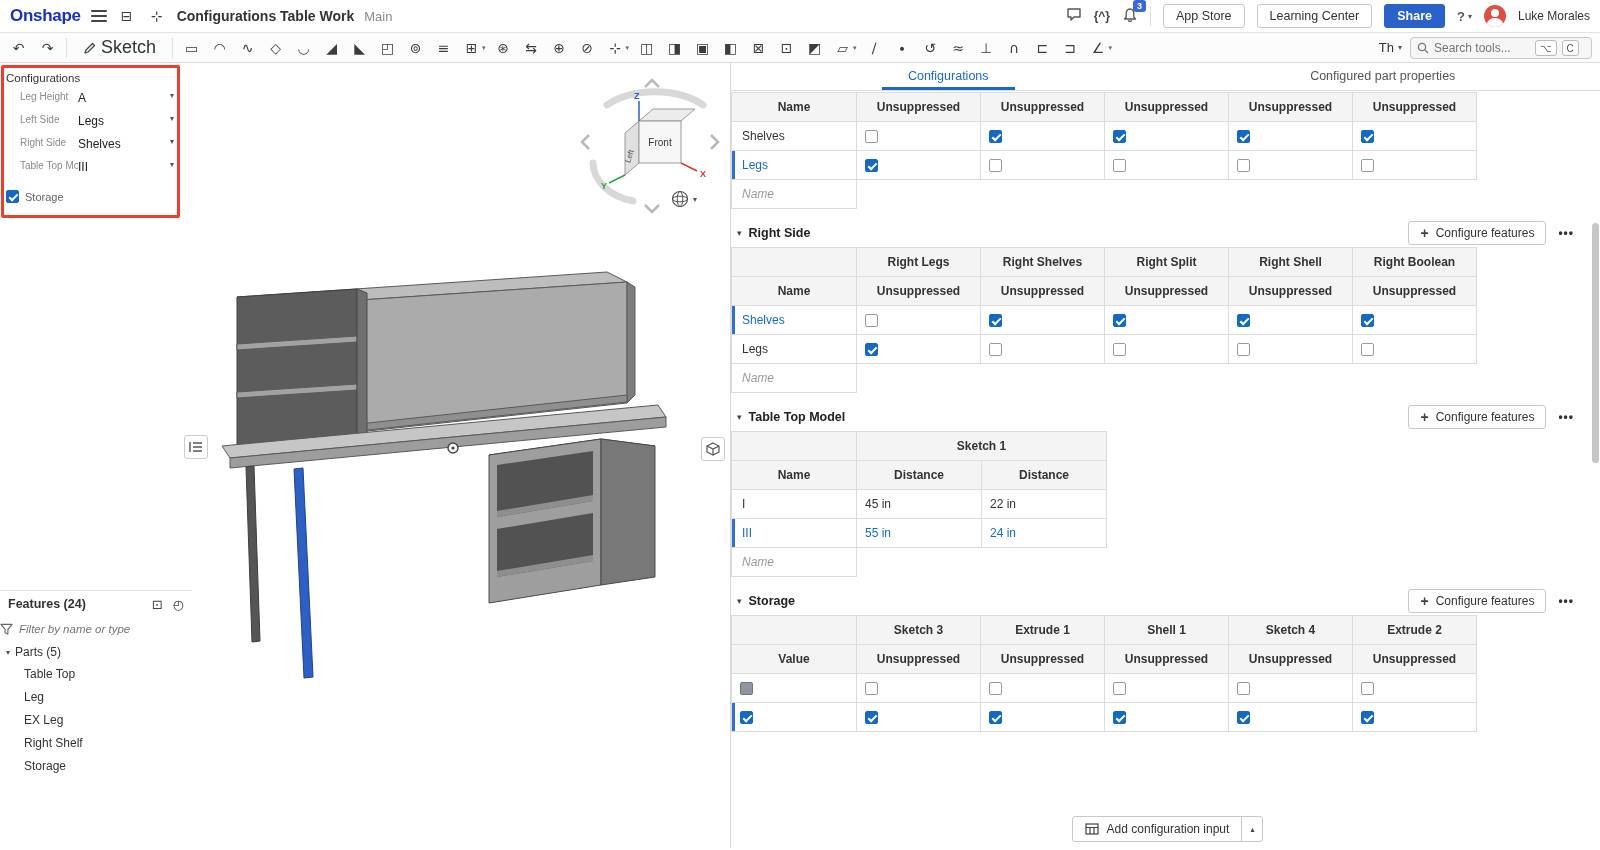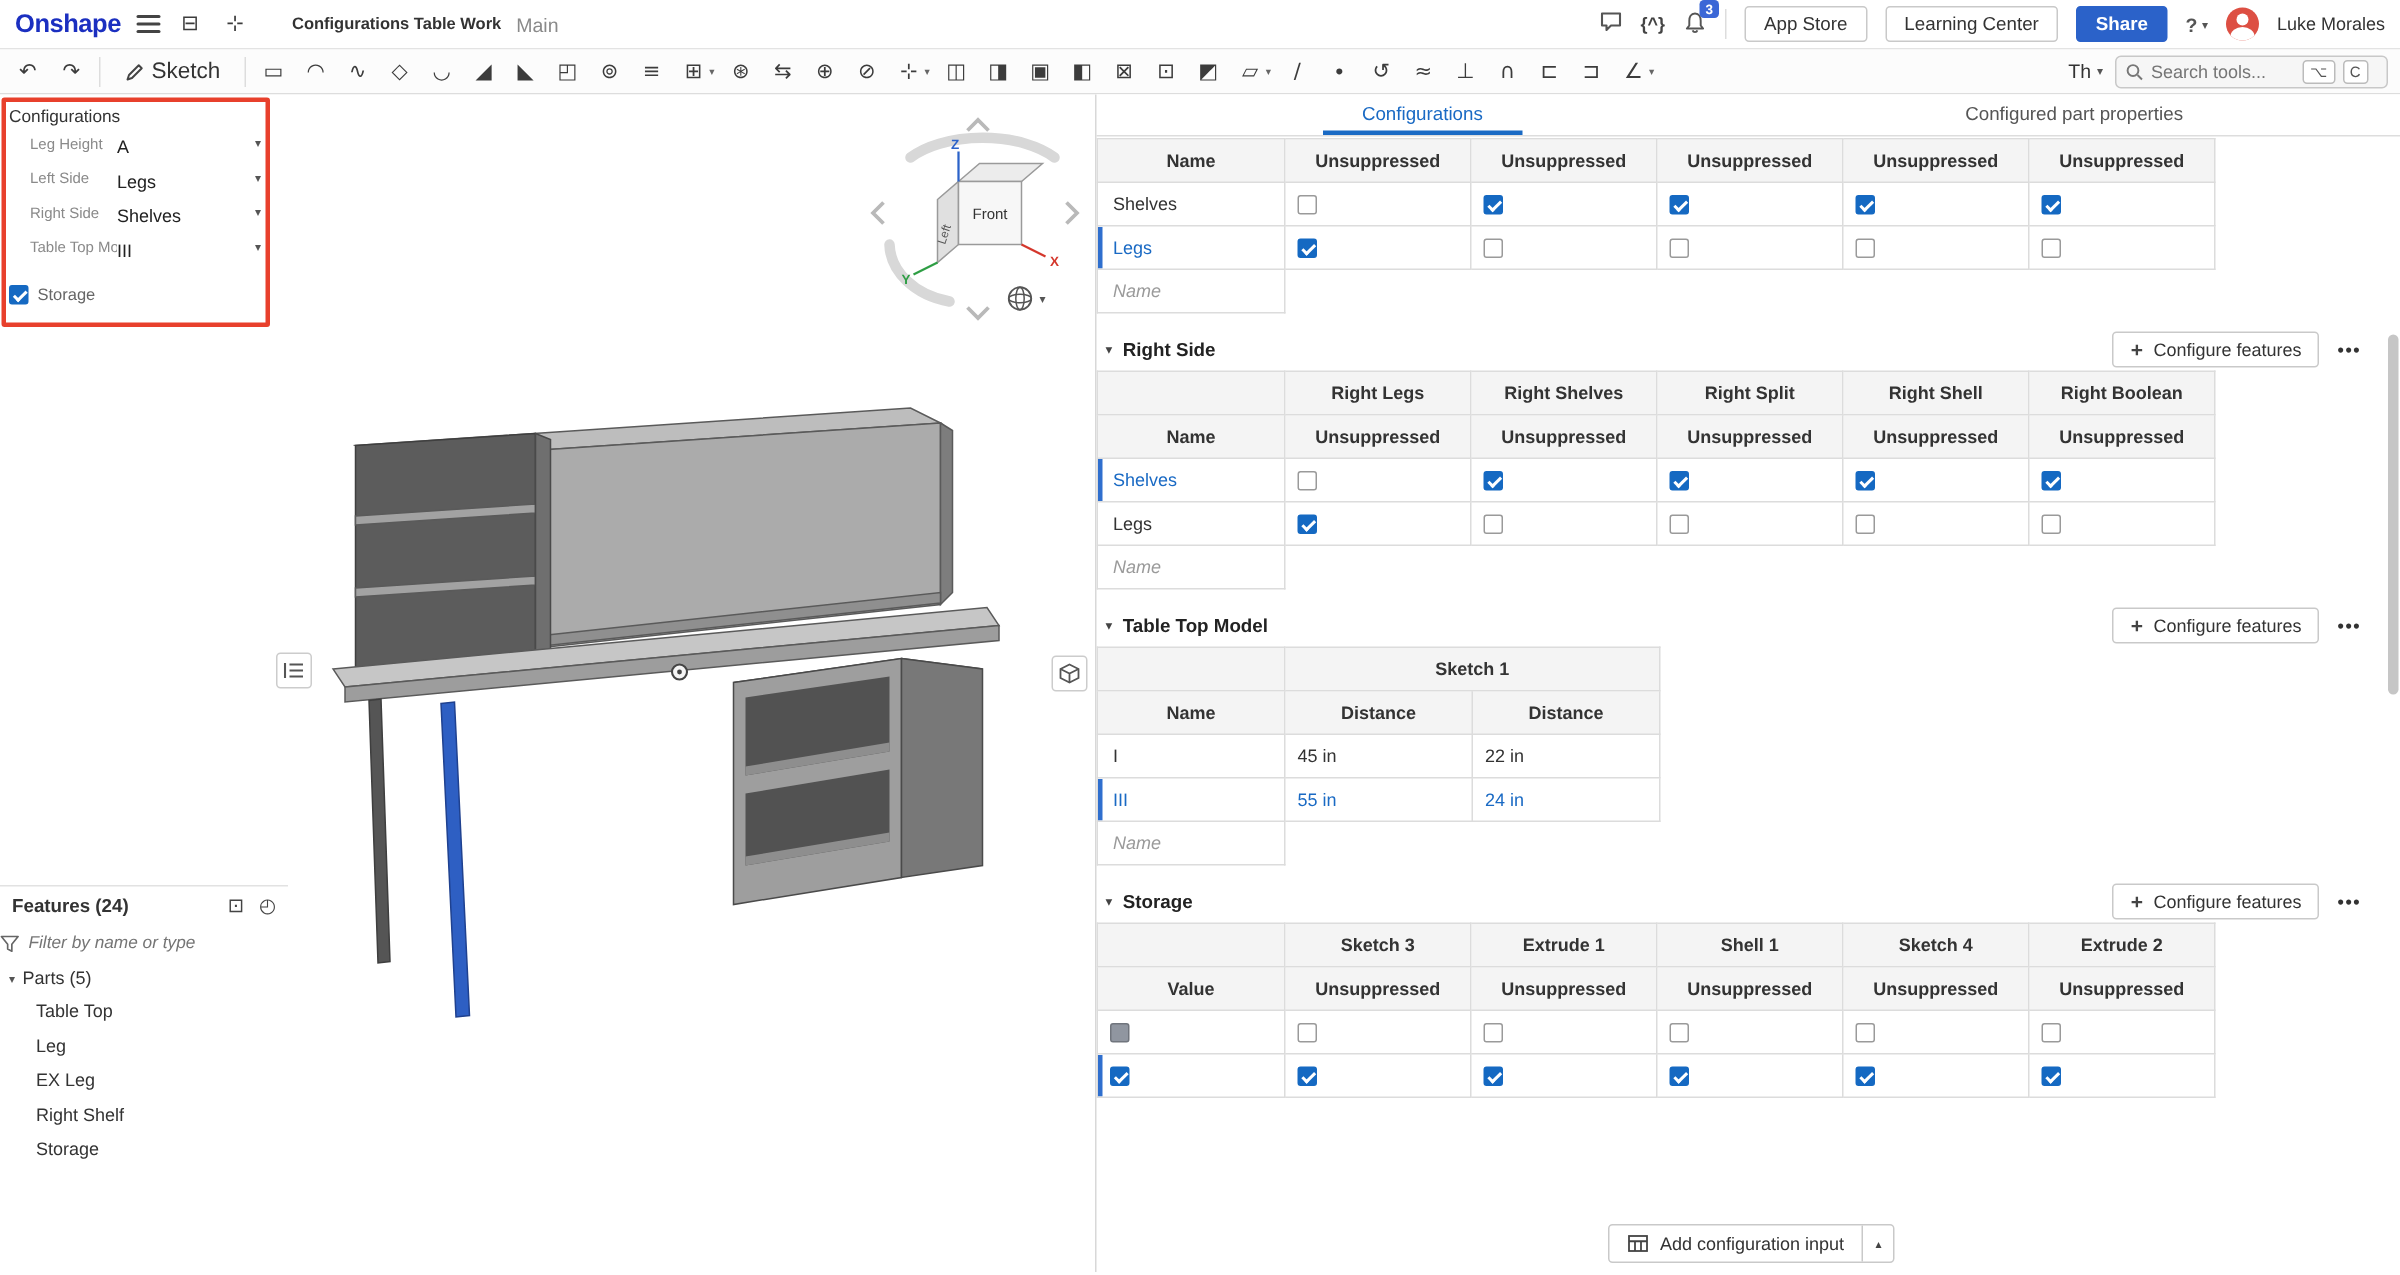--- a/index.html
+++ b/index.html
@@ -5,42 +5,42 @@
   *{margin:0;padding:0;box-sizing:border-box}
   html,body{width:1600px;height:850px;overflow:hidden}
   body{font-family:"Liberation Sans","DejaVu Sans",sans-serif;font-size:12px;color:#333;background:#fff}
 
   
   .topbar{height:33px;display:flex;align-items:center;padding:0 10px;border-bottom:1px solid #e3e3e3;gap:10px;background:#fff}
   .logo{font-size:17px;font-weight:bold;color:#1b2fc0;letter-spacing:-0.3px;cursor:pointer}
   .hamburger{width:16px;height:12px;display:flex;flex-direction:column;justify-content:space-between;cursor:pointer}
   .hamburger i{display:block;height:2px;background:#444;border-radius:1px}
   .tb-ic{font-family:"DejaVu Sans";font-size:14px;color:#3c3c3c;cursor:pointer;width:20px;text-align:center}
-  .doc-title{font-size:11px;font-weight:bold;color:#333;margin-left:18px}
+  .doc-title{font-size:14px;font-weight:bold;color:#333;margin-left:0}
   .workspace{font-size:13px;color:#8a8a8a}
   .tb-right{margin-left:auto;display:flex;align-items:center;gap:12px}
   .code-ic{font-size:12px;color:#444;font-weight:bold;cursor:pointer}
   .bell-wrap{position:relative;cursor:pointer}
   .badge{position:absolute;top:-7px;right:-8px;background:#3b67d6;color:#fff;font-size:9px;font-weight:bold;border-radius:3px;padding:1px 4px}
   .pill{height:24px;padding:0 12px;border:1px solid #c9c9c9;border-radius:3px;background:#fff;font-size:12.5px;display:flex;align-items:center;cursor:pointer;color:#333}
   .share-btn{background:#2b62c9;border-color:#2b62c9;color:#fff;font-weight:bold}
   .help-wrap{display:flex;align-items:center;gap:3px;cursor:pointer;color:#555;font-size:13px;font-weight:bold}
   .caret{font-size:8px;color:#555}
   .avatar{width:22px;height:22px;border-radius:50%;background:#dd4f43;position:relative;overflow:hidden;cursor:pointer}
   .avatar::before{content:"";position:absolute;top:4px;left:7px;width:8px;height:8px;border-radius:50%;background:#fff}
   .avatar::after{content:"";position:absolute;top:13px;left:3px;width:16px;height:12px;border-radius:50%;background:#fff}
   .user-name{font-size:12px;color:#333}
   .vsep{width:1px;height:20px;background:#ddd}
 
   
   .toolbar{height:30px;display:flex;align-items:center;padding:0 8px;gap:8px;border-bottom:1px solid #ddd;background:#fcfcfc}
   .ticon{font-family:"DejaVu Sans";font-size:14px;color:#3c3c3c;width:21px;text-align:center;cursor:pointer;flex:none}
   .tcaret{font-size:7px;color:#666;margin-left:-7px;cursor:pointer}
   #toolbar-icons{display:flex;align-items:center;gap:7px;overflow:hidden;flex:1}
-  .sketch-btn{display:flex;align-items:center;gap:5px;padding:2px 8px;font-size:15px;cursor:pointer;border-radius:3px}
+  .sketch-btn{display:flex;align-items:center;gap:5px;padding:2px 8px;font-size:18px;cursor:pointer;border-radius:3px}
   .texttool{display:flex;align-items:center;gap:4px;font-size:13px;color:#333;cursor:pointer;flex:none}
   .search{display:flex;align-items:center;gap:5px;border:1px solid #c8c8c8;border-radius:4px;height:22px;padding:0 6px;background:#f6f6f6;width:182px;flex:none}
   .search input{border:none;background:transparent;outline:none;font-size:12px;width:96px;font-family:inherit;color:#555}
   .key{border:1px solid #bbb;border-radius:3px;background:#fff;font-size:10px;padding:0 4px;height:16px;line-height:15px;color:#555}
 
   
   .main{position:relative;height:785px;background:#fff}
 
   
   .cfg-overlay{position:absolute;left:0;top:0;width:186px;z-index:3}

